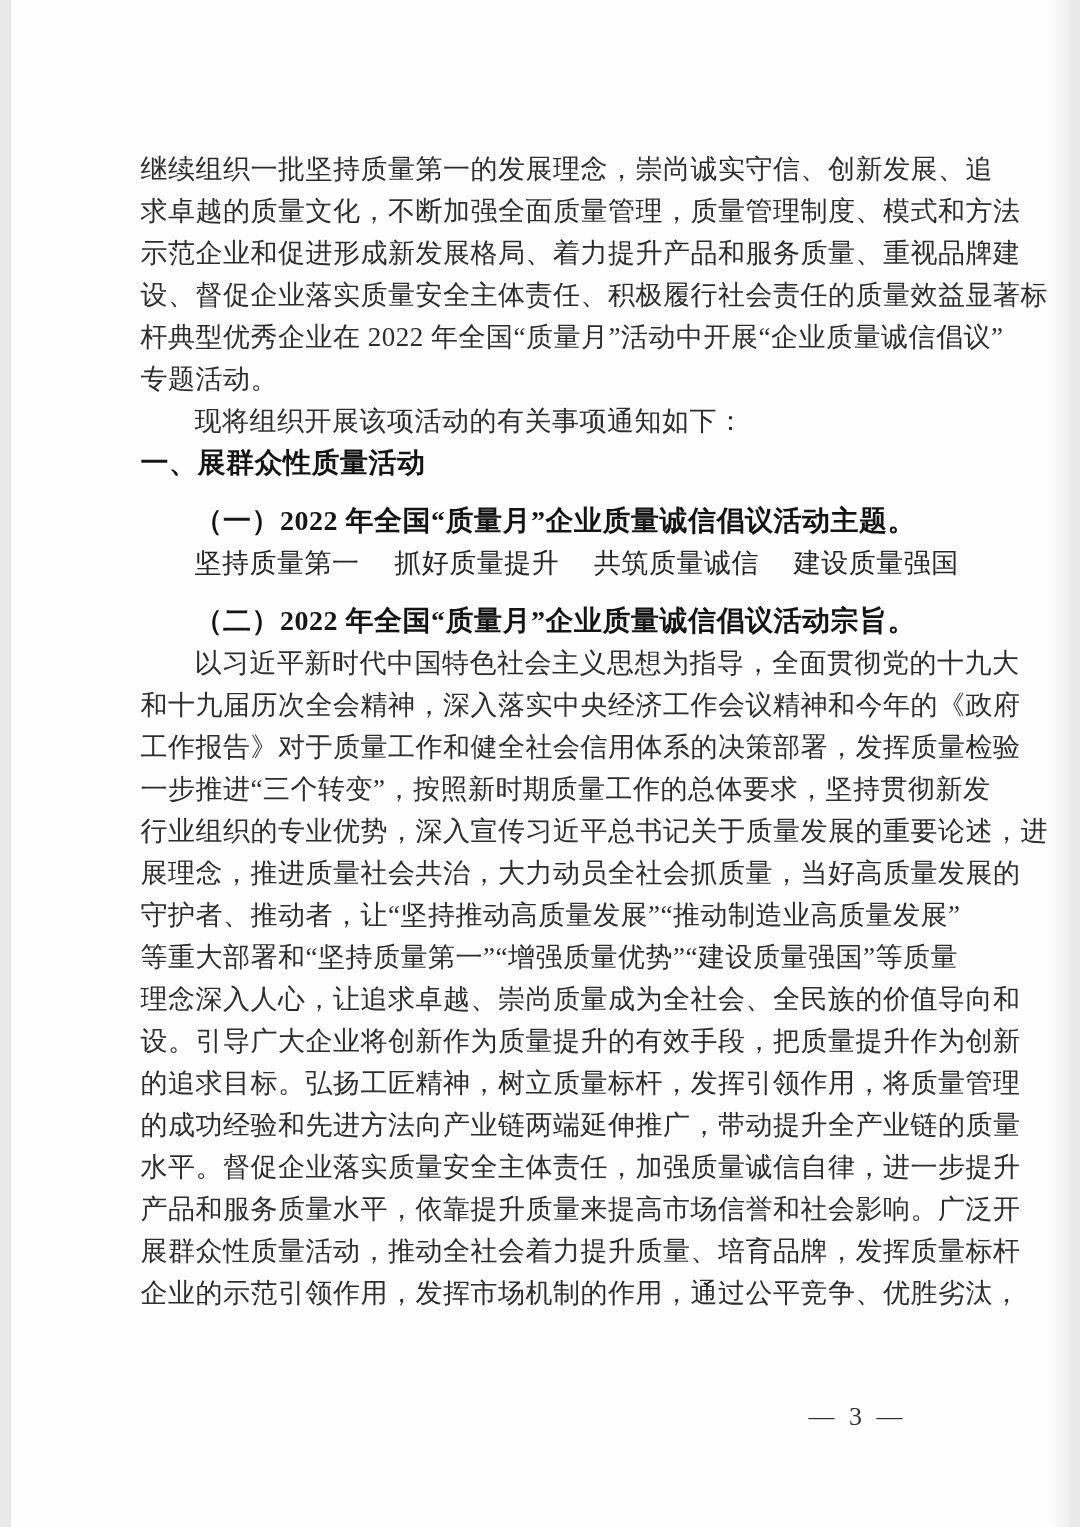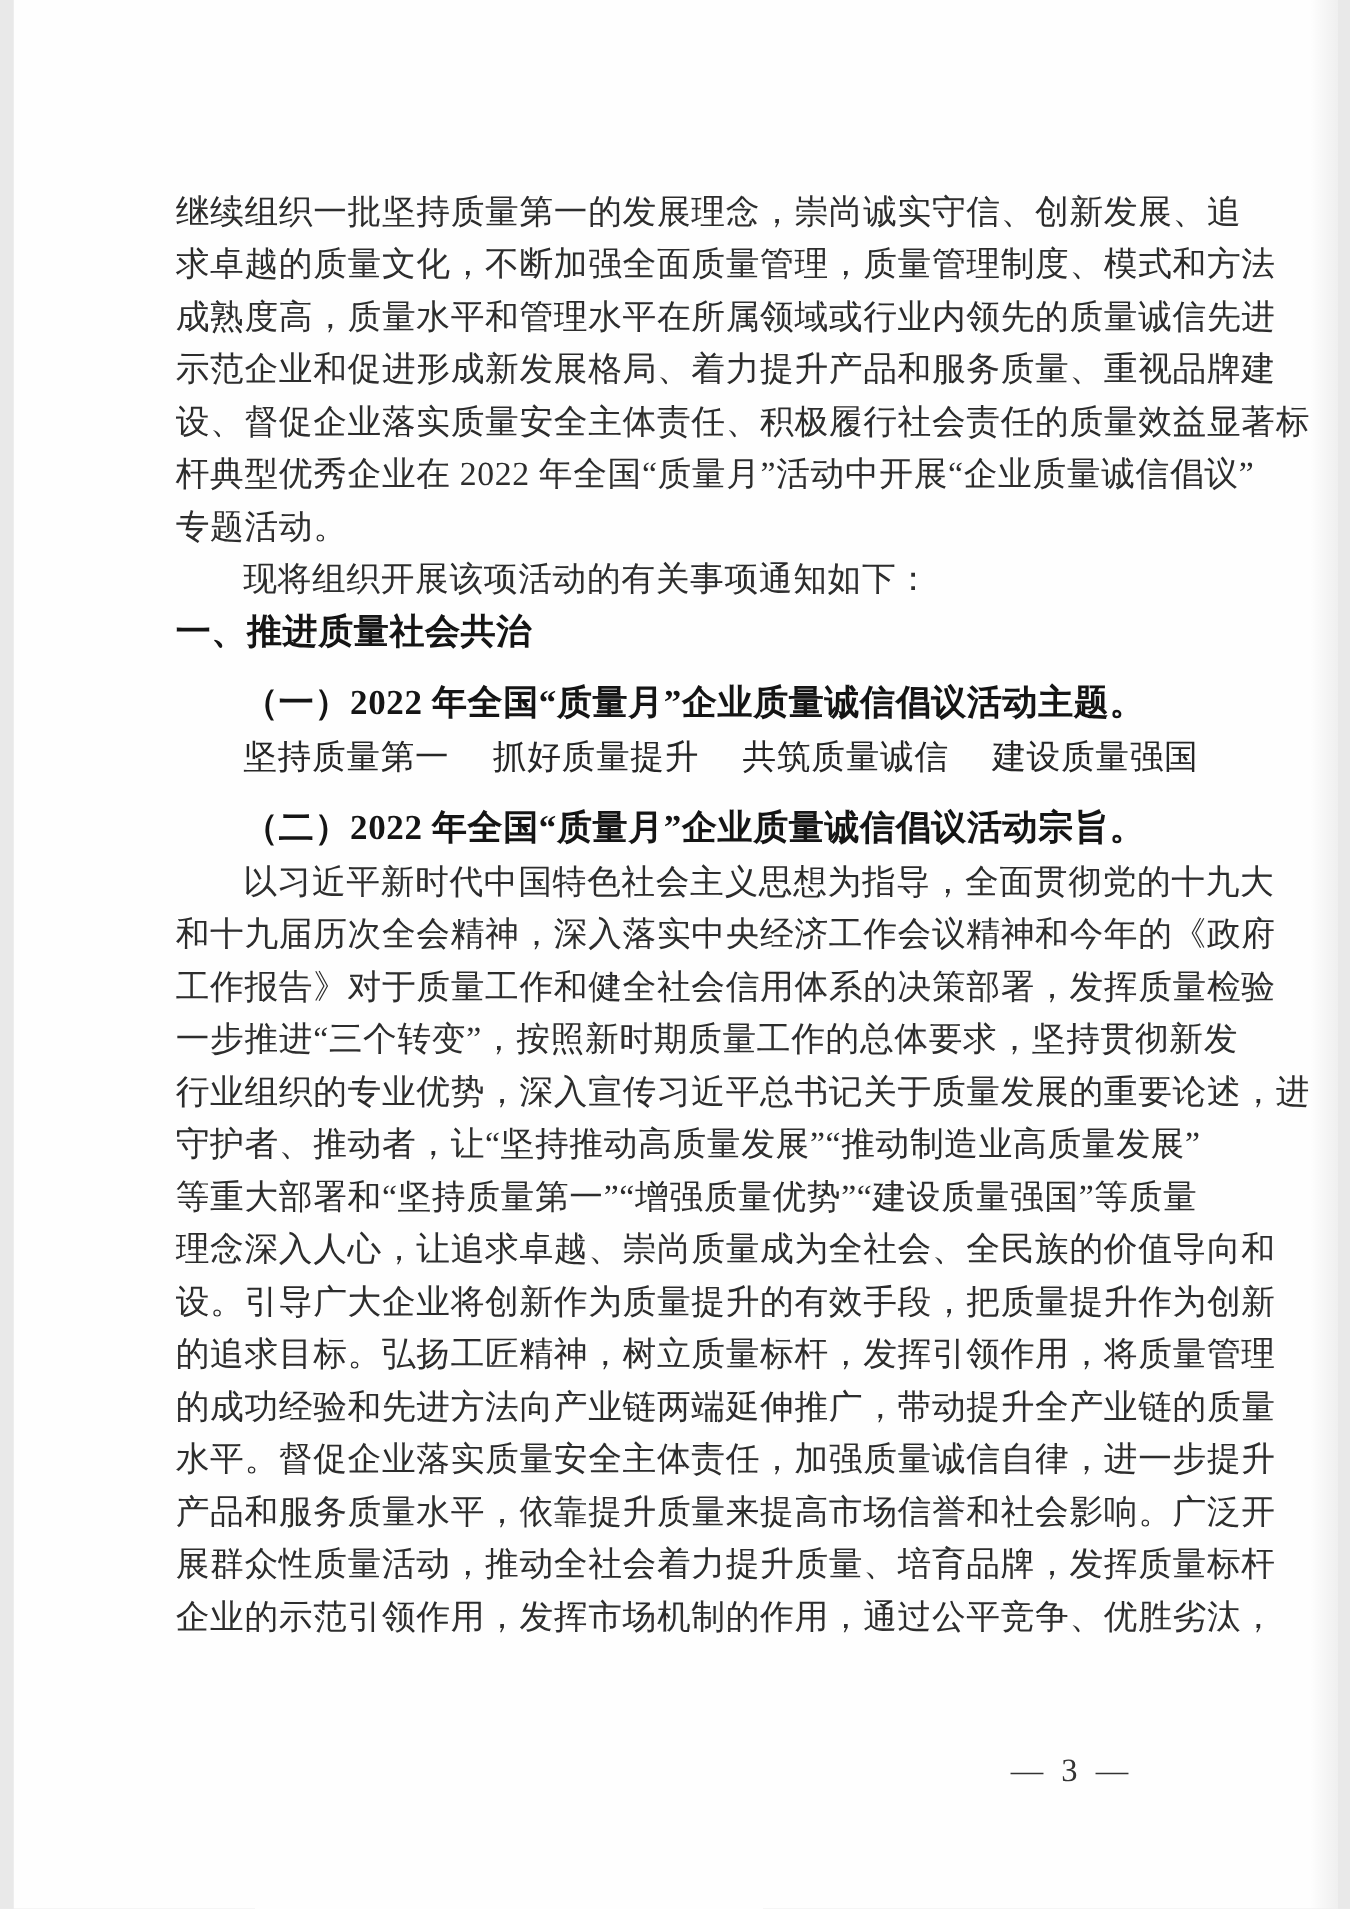--- a/index.html
+++ b/index.html
@@ -71,35 +71,35 @@
   }
 </style>
 </head>
 <body>
 
 <div class="page">
   <div class="textcol">
 
   <div class="line ">继续组织一批坚持质量第一的发展理念，崇尚诚实守信、创新发展、追</div>
       <div class="line ">求卓越的质量文化，不断加强全面质量管理，质量管理制度、模式和方法</div>
-      <div class="line ">成熟度高，质量水平和管理水平在所属领域或行业内领先的质量诚信先进</div>
       <div class="line ">示范企业和促进形成新发展格局、着力提升产品和服务质量、重视品牌建</div>
       <div class="line ">设、督促企业落实质量安全主体责任、积极履行社会责任的质量效益显著标</div>
       <div class="line ">杆典型优秀企业在 2022 年全国“质量月”活动中开展“企业质量诚信倡议”</div>
       <div class="line ">专题活动。</div>
       <div class="line indent">现将组织开展该项活动的有关事项通知如下：</div>
-      <div class="line h-section">一、推进质量社会共治</div>
+      <div class="line h-section">一、展群众性质量活动</div>
       <div class="line h-sub">（一）2022 年全国“质量月”企业质量诚信倡议活动主题。</div>
       <div class="line slogan">坚持质量第一　 抓好质量提升　 共筑质量诚信　 建设质量强国</div>
       <div class="line h-sub">（二）2022 年全国“质量月”企业质量诚信倡议活动宗旨。</div>
       <div class="line indent">以习近平新时代中国特色社会主义思想为指导，全面贯彻党的十九大</div>
       <div class="line ">和十九届历次全会精神，深入落实中央经济工作会议精神和今年的《政府</div>
       <div class="line ">工作报告》对于质量工作和健全社会信用体系的决策部署，发挥质量检验</div>
       <div class="line ">一步推进“三个转变”，按照新时期质量工作的总体要求，坚持贯彻新发</div>
       <div class="line ">行业组织的专业优势，深入宣传习近平总书记关于质量发展的重要论述，进</div>
+      <div class="line ">展理念，推进质量社会共治，大力动员全社会抓质量，当好高质量发展的</div>
       <div class="line ">守护者、推动者，让“坚持推动高质量发展”“推动制造业高质量发展”</div>
       <div class="line ">等重大部署和“坚持质量第一”“增强质量优势”“建设质量强国”等质量</div>
       <div class="line ">理念深入人心，让追求卓越、崇尚质量成为全社会、全民族的价值导向和</div>
       <div class="line ">设。引导广大企业将创新作为质量提升的有效手段，把质量提升作为创新</div>
       <div class="line ">的追求目标。弘扬工匠精神，树立质量标杆，发挥引领作用，将质量管理</div>
       <div class="line ">的成功经验和先进方法向产业链两端延伸推广，带动提升全产业链的质量</div>
       <div class="line ">水平。督促企业落实质量安全主体责任，加强质量诚信自律，进一步提升</div>
       <div class="line ">产品和服务质量水平，依靠提升质量来提高市场信誉和社会影响。广泛开</div>
       <div class="line ">展群众性质量活动，推动全社会着力提升质量、培育品牌，发挥质量标杆</div>
       <div class="line ">企业的示范引领作用，发挥市场机制的作用，通过公平竞争、优胜劣汰，</div>

